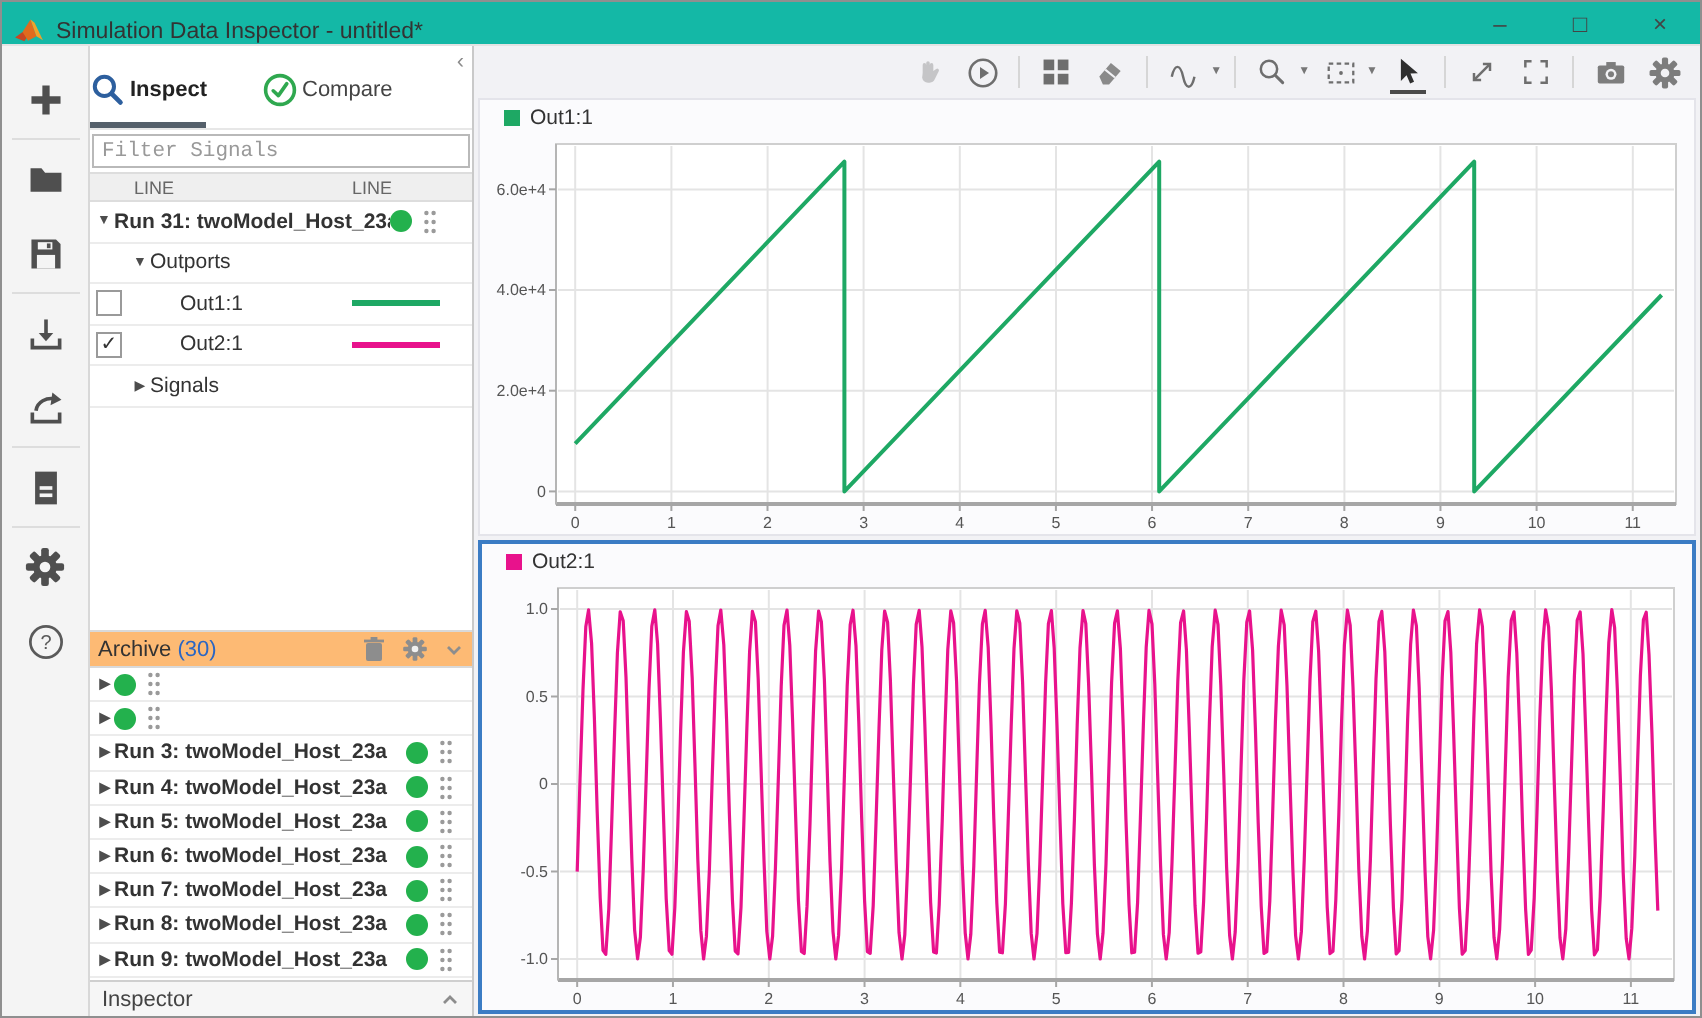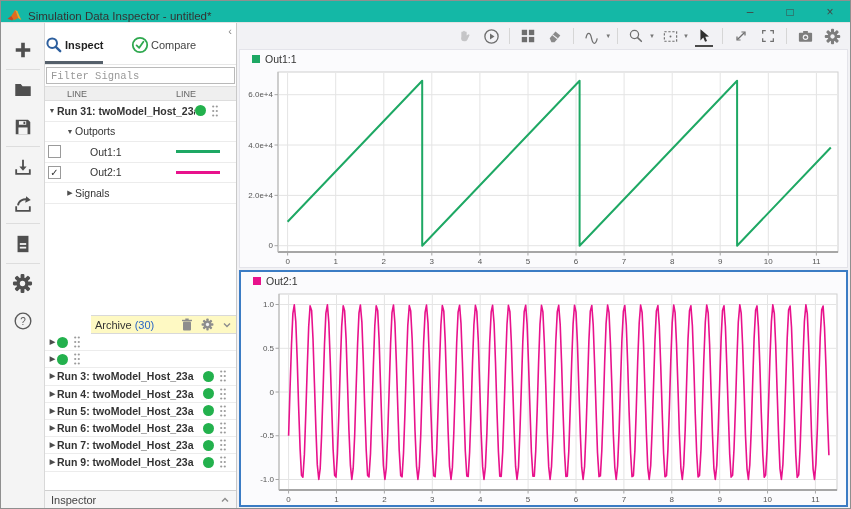--- a/index.html
+++ b/index.html
@@ -45,23 +45,23 @@
     position:relative; font-size:10.5px; color:#333; }
   .tree-row .caret { font-size:7px; color:#4d4d4d; width:10px; text-align:center; }
   .tree-row.run-row { font-weight:bold; }
   .run-label { width:138px; white-space:nowrap; overflow:hidden; }
   .dot { width:11px; height:11px; border-radius:50%; flex:0 0 auto; }
   .optdots { margin-left:5px; flex:0 0 auto; }
   .checkbox { width:13px; height:13px; border:1px solid #9a9a9a; background:#fff; margin-left:3px;
     font-size:10px; line-height:11px; text-align:center; color:#333; flex:0 0 auto; }
   .swatch-line { width:44px; height:3px; margin-left:4px; }
   
-  .archive-header { position:absolute; top:292px; left:0; right:0; height:19px; background:#fef9c3;
+  .archive-header { position:absolute; top:292px; left:0; right:0; height:19px; background:#fdba74;
     border-top:1px solid #d9d9d9; border-bottom:1px solid #d9d9d9; display:flex; align-items:center;
-    font-size:11px; padding:0 4px;margin-left:46px; }
+    font-size:11px; padding:0 4px; }
   .archive-header .count { color:#2a66c4; margin-left:3px; }
   .archive-header .hdr-icons { margin-left:auto; display:flex; align-items:center; gap:8px; }
   .archive-list { position:absolute; top:311px; left:0; right:0; bottom:19px; overflow:hidden; }
   .arch-row { height:17.2px; display:flex; align-items:center; border-bottom:1px solid #ececec;
     font-size:10.5px; font-weight:bold; color:#333; }
   .arch-row .caret { font-size:7px; color:#4d4d4d; width:9px; text-align:center; margin-left:3px; }
   .arch-label { width:146px; white-space:nowrap; overflow:hidden; }
   .properties-bar { position:absolute; left:0; right:0; bottom:0; height:19px; background:#f6f6f6;
     border-top:1px solid #cfcfcf; display:flex; align-items:center; padding:0 6px; font-size:11px; color:#444; }
   .properties-bar svg { margin-left:auto; }
@@ -342,20 +342,35 @@
        <circle cx="2.2" cy="7" r="1.1"></circle>
               <circle cx="5.8" cy="7" r="1.1"></circle>
        <circle cx="2.2" cy="11.5" r="1.1"></circle>
               <circle cx="5.8" cy="11.5" r="1.1"></circle>
             </g>
           </svg>
         </div>
         <div class="arch-row">
           <span class="caret">▶</span>
           <span class="arch-label">Run 7: twoModel_Host_23a</span>
+          <span class="dot" style="background:#23b14d"></span>
+          <svg class="optdots" width="8" height="14" viewBox="0 0 8 14">
+       <g fill="#9a9a9a">
+              <circle cx="2.2" cy="2.5" r="1.1"></circle>
+              <circle cx="5.8" cy="2.5" r="1.1"></circle>
+       <circle cx="2.2" cy="7" r="1.1"></circle>
+              <circle cx="5.8" cy="7" r="1.1"></circle>
+       <circle cx="2.2" cy="11.5" r="1.1"></circle>
+              <circle cx="5.8" cy="11.5" r="1.1"></circle>
+            </g>
+          </svg>
+        </div>
+        <div class="arch-row">
+          <span class="caret">▶</span>
+          <span class="arch-label">Run 8: twoModel_Host_23a</span>
           <span class="dot" style="background:#23b14d"></span>
           <svg class="optdots" width="8" height="14" viewBox="0 0 8 14">
        <g fill="#9a9a9a">
               <circle cx="2.2" cy="2.5" r="1.1"></circle>
               <circle cx="5.8" cy="2.5" r="1.1"></circle>
        <circle cx="2.2" cy="7" r="1.1"></circle>
               <circle cx="5.8" cy="7" r="1.1"></circle>
        <circle cx="2.2" cy="11.5" r="1.1"></circle>
               <circle cx="5.8" cy="11.5" r="1.1"></circle>
             </g>

